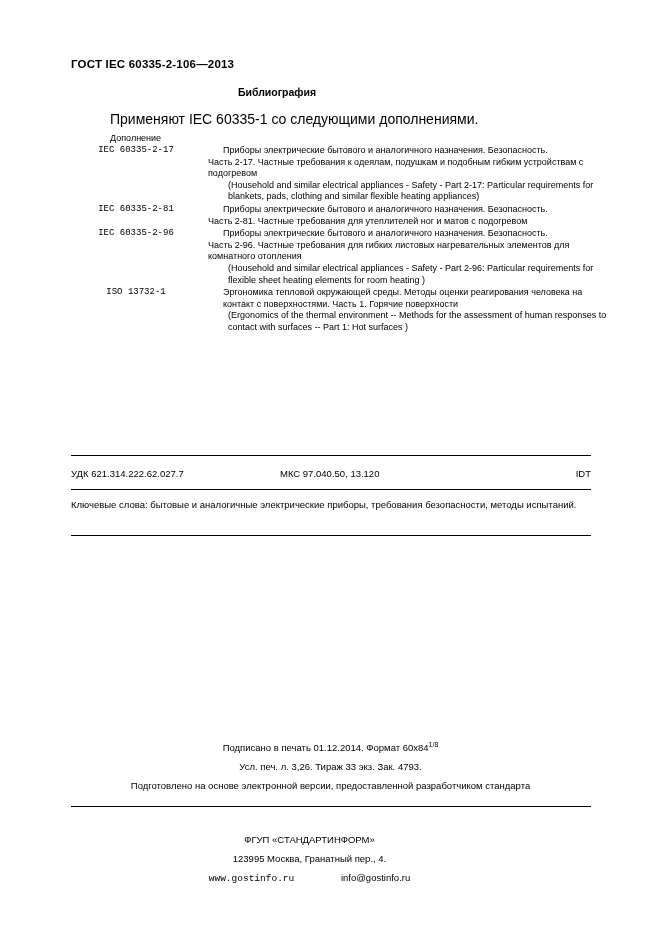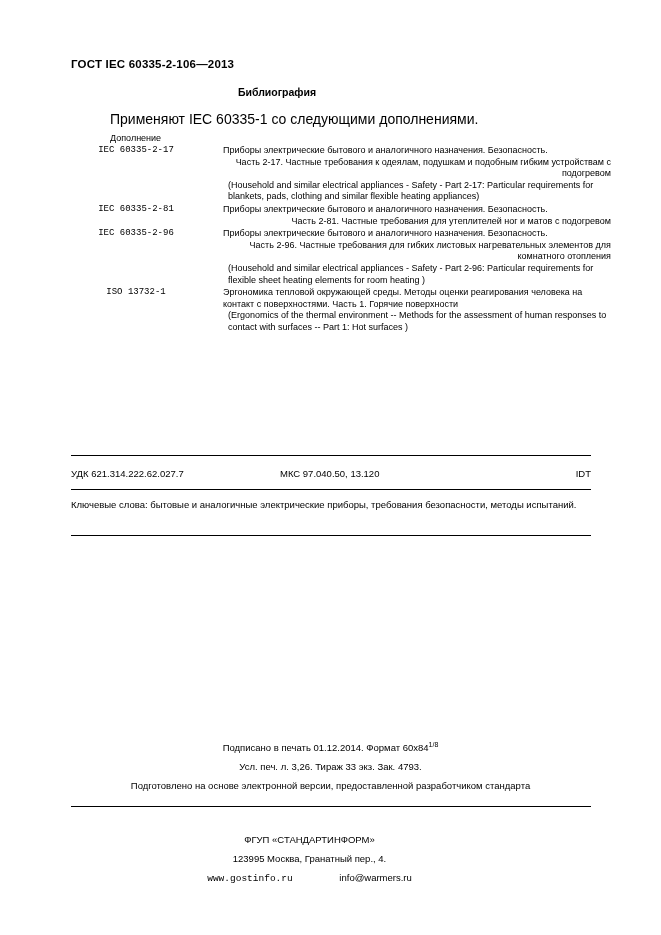--- a/index.html
+++ b/index.html
@@ -79,21 +79,20 @@
     white-space: pre-wrap;
   }
   .line-indent {
     padding-left: 15px;
   }
   .line-indent2 {
     padding-left: 20px;
   }
   .line-neg {
     padding-left: 0px;
-    text-align: right;
   }
   .rule {
     position: absolute;
     left: 71px;
     width: 520px;
     border-top: 1px solid #000;
     height: 0;
   }
   .rule-1 { top: 455px; }
   .rule-2 { top: 489px; }
@@ -222,17 +221,17 @@
     <div>Подготовлено на основе электронной версии, предоставленной разработчиком стандарта</div>
   </div>
 
   <div class="footer-rule"></div>
 
   <div class="publisher">
     <div>ФГУП «СТАНДАРТИНФОРМ»</div>
     <div>123995 Москва, Гранатный пер., 4.</div>
     <div class="web">
       <span class="web-left">www.gostinfo.ru</span>
-      <span>info@warmers.ru</span>
+      <span>info@gostinfo.ru</span>
     </div>
   </div>
 
 </div>
 
 </body></html>

